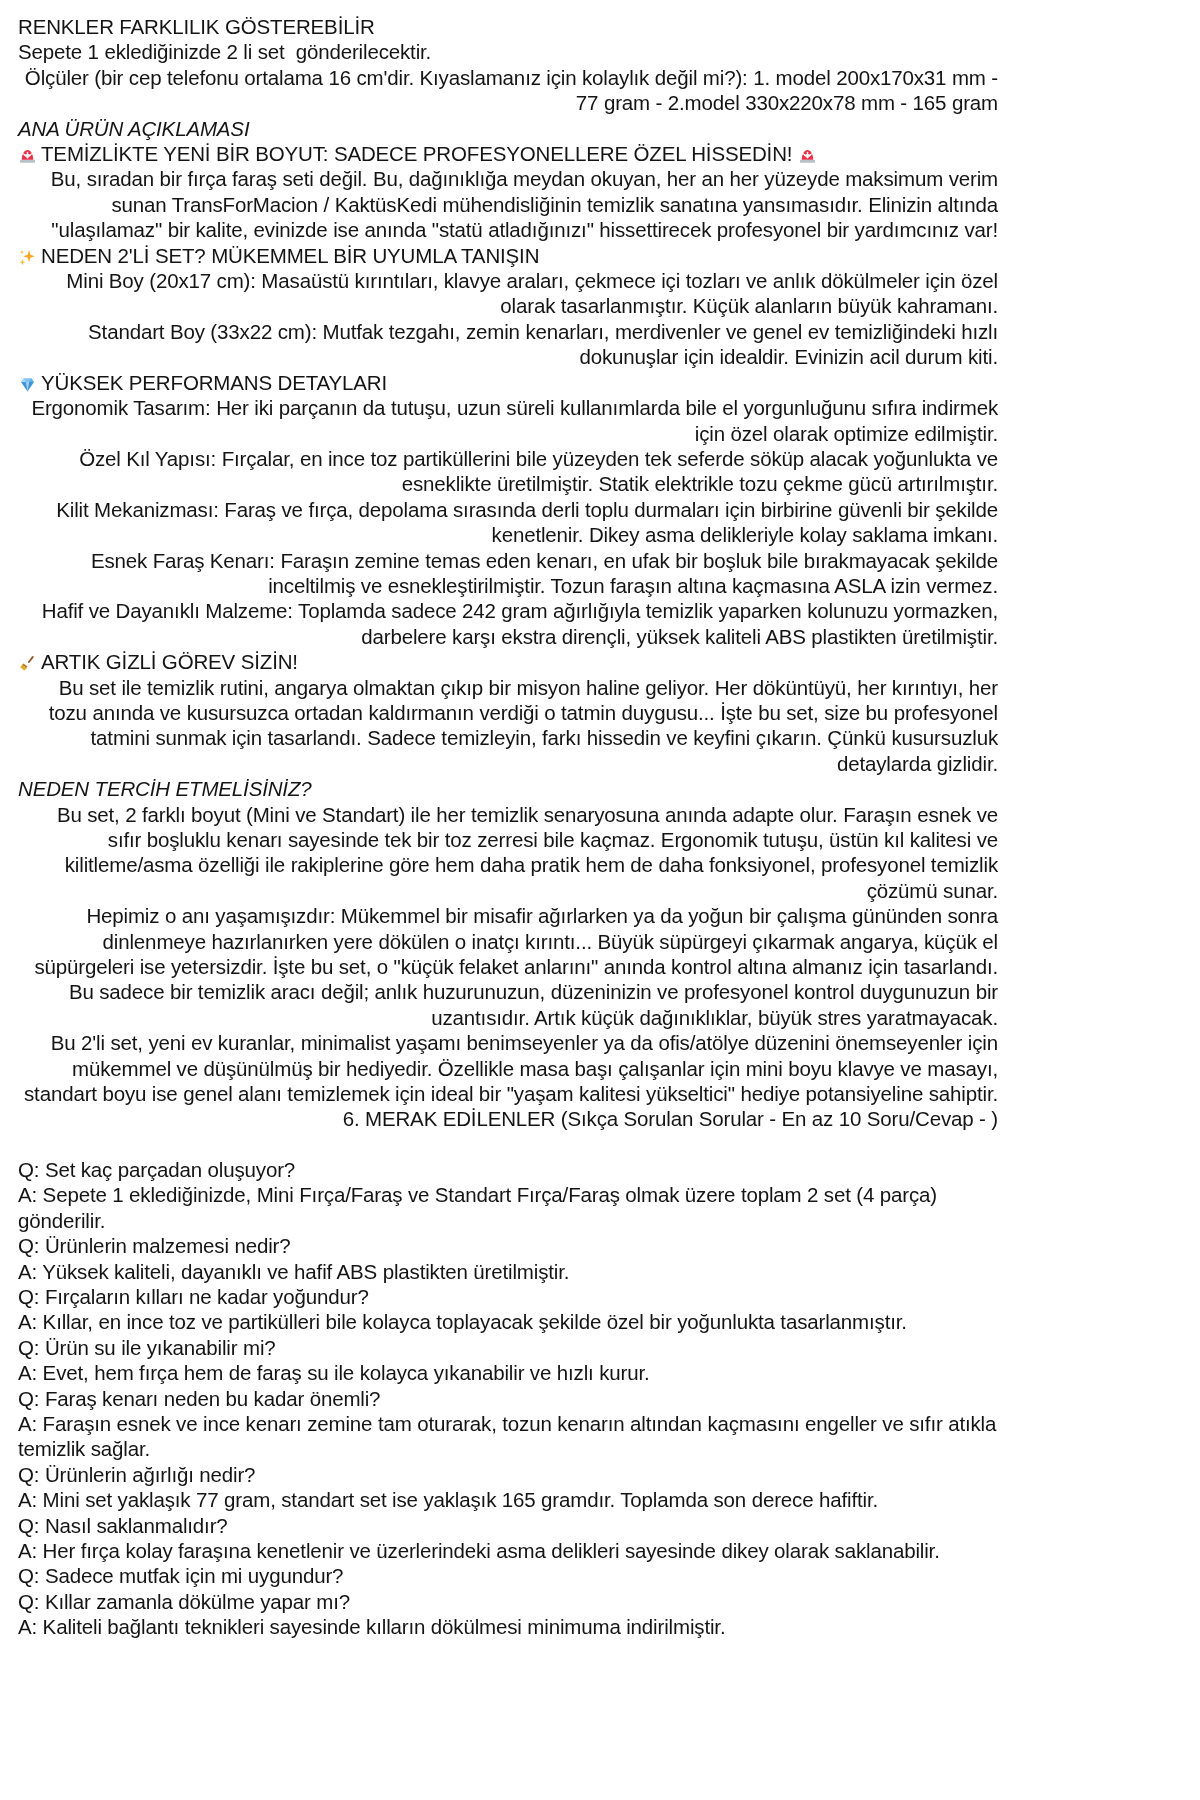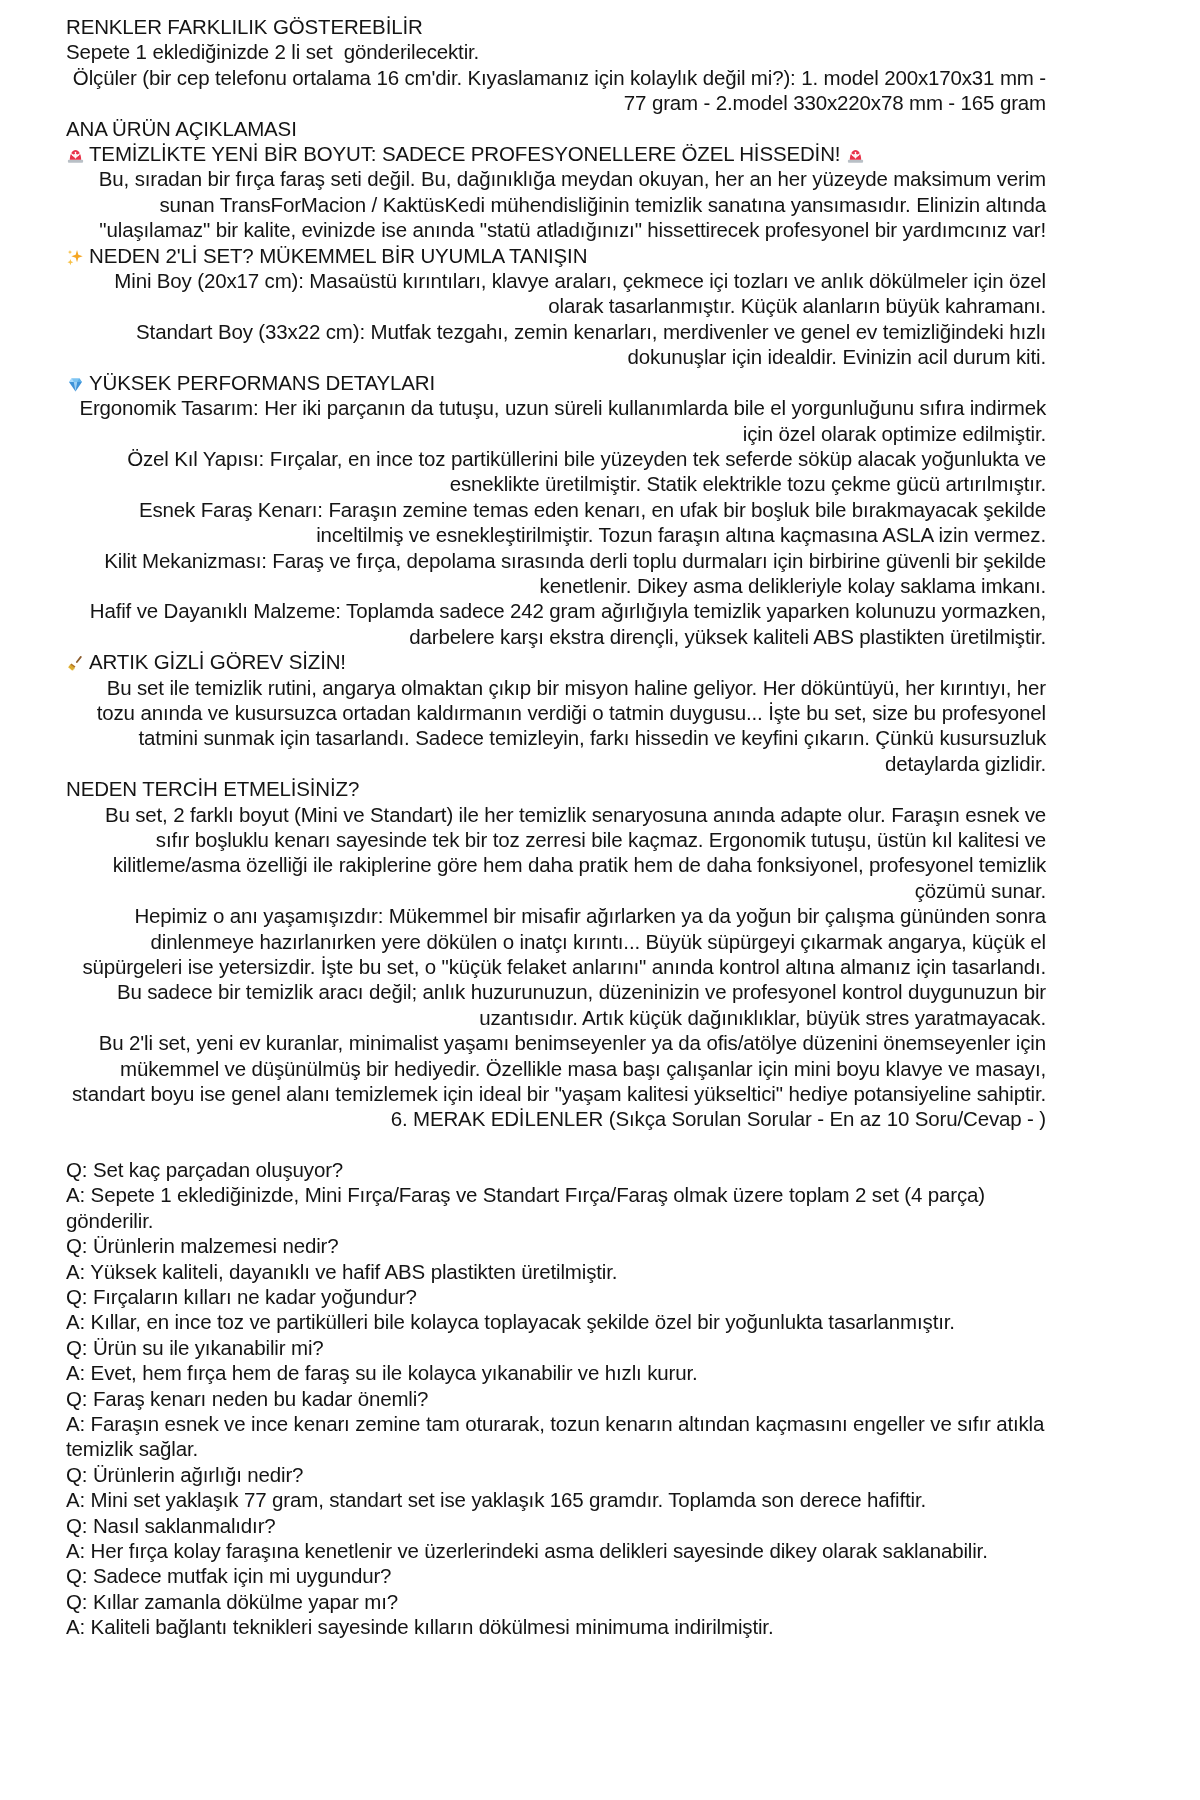--- a/index.html
+++ b/index.html
@@ -12,21 +12,20 @@
     width: 1200px;
     min-height: 1800px;
     font-family: "Liberation Sans", "DejaVu Sans", sans-serif;
     color: #141414;
     -webkit-font-smoothing: antialiased;
   }
   #doc {
     width: 1020px;
     box-sizing: border-box;
     padding: 14px 22px 10px 18px;
-    margin-left: 48px;
   }
   .line {
     font-size: 20.5px;
     line-height: 25.4px;
     letter-spacing: -0.15px;
     white-space: pre-wrap;
     word-break: normal;
     overflow-wrap: break-word;
     margin: 0;
     padding: 0;
@@ -40,20 +39,21 @@
     padding: 0;
     max-width: 1022px;
     text-align: right;
     white-space: pre-wrap;
   }
   .hdr {
     font-size: 20.5px;
     line-height: 25.4px;
     letter-spacing: -0.15px;
     margin: 0;
+    font-style: italic;
   }
   .emoji-row {
     display: block;
   }
   .emoji {
     display: inline-block;
     vertical-align: -2px;
     margin-right: 4px;
     width: 19px;
     height: 19px;
@@ -118,22 +118,22 @@
 
   <div class="emoji-row line"><span class="emoji"><svg viewBox="0 0 20 20" width="19" height="19" xmlns="http://www.w3.org/2000/svg">
           <path d="M3.2 7.4 L10 17.4 L16.8 7.4 Z" fill="#3f93d8"></path>
           <path d="M3.2 7.4 L16.8 7.4 L14.0 3.4 L6.0 3.4 Z" fill="#7ec4f2"></path>
           <path d="M6.0 3.4 L8.2 7.4 L3.2 7.4 Z" fill="#a9dcff"></path>
           <path d="M14.0 3.4 L11.8 7.4 L16.8 7.4 Z" fill="#5fb0e8"></path>
           <path d="M8.2 7.4 L10 17.4 L11.8 7.4 Z" fill="#bfe6ff" opacity="0.75"></path>
         </svg></span><span>YÜKSEK PERFORMANS DETAYLARI</span></div>
   <div class="para">Ergonomik Tasarım: Her iki parçanın da tutuşu, uzun süreli kullanımlarda bile el yorgunluğunu sıfıra indirmek için özel olarak optimize edilmiştir.</div>
   <div class="para">Özel Kıl Yapısı: Fırçalar, en ince toz partiküllerini bile yüzeyden tek seferde söküp alacak yoğunlukta ve esneklikte üretilmiştir. Statik elektrikle tozu çekme gücü artırılmıştır.</div>
+  <div class="para">Kilit Mekanizması: Faraş ve fırça, depolama sırasında derli toplu durmaları için birbirine güvenli bir şekilde kenetlenir. Dikey asma delikleriyle kolay saklama imkanı.</div>
   <div class="para">Esnek Faraş Kenarı: Faraşın zemine temas eden kenarı, en ufak bir boşluk bile bırakmayacak şekilde inceltilmiş ve esnekleştirilmiştir. Tozun faraşın altına kaçmasına ASLA izin vermez.</div>
-  <div class="para">Kilit Mekanizması: Faraş ve fırça, depolama sırasında derli toplu durmaları için birbirine güvenli bir şekilde kenetlenir. Dikey asma delikleriyle kolay saklama imkanı.</div>
   <div class="para">Hafif ve Dayanıklı Malzeme: Toplamda sadece 242 gram ağırlığıyla temizlik yaparken kolunuzu yormazken, darbelere karşı ekstra dirençli, yüksek kaliteli ABS plastikten üretilmiştir.</div>
 
   <div class="emoji-row line"><span class="emoji"><svg viewBox="0 0 20 20" width="19" height="19" xmlns="http://www.w3.org/2000/svg">
           <rect x="12.6" y="1.4" width="1.9" height="8.6" rx="0.9" fill="#8a5a2b" transform="rotate(38 13.5 5.7)"></rect>
           <path d="M4.6 11.0 L9.2 14.4 L6.6 17.6 L2.2 14.0 Z" fill="#e8b93c"></path>
           <path d="M4.0 11.9 L9.0 15.5" stroke="#c79b22" stroke-width="0.7"></path>
           <path d="M3.1 13.0 L8.0 16.6" stroke="#c79b22" stroke-width="0.7"></path>
           <path d="M5.7 9.9 L10.0 13.2 L8.9 14.6 L4.4 11.3 Z" fill="#b5751f"></path>
         </svg></span><span>ARTIK GİZLİ GÖREV SİZİN!</span></div>
   <div class="para">Bu set ile temizlik rutini, angarya olmaktan çıkıp bir misyon haline geliyor. Her döküntüyü, her kırıntıyı, her tozu anında ve kusursuzca ortadan kaldırmanın verdiği o tatmin duygusu... İşte bu set, size bu profesyonel tatmini sunmak için tasarlandı. Sadece temizleyin, farkı hissedin ve keyfini çıkarın. Çünkü kusursuzluk detaylarda gizlidir.</div>

